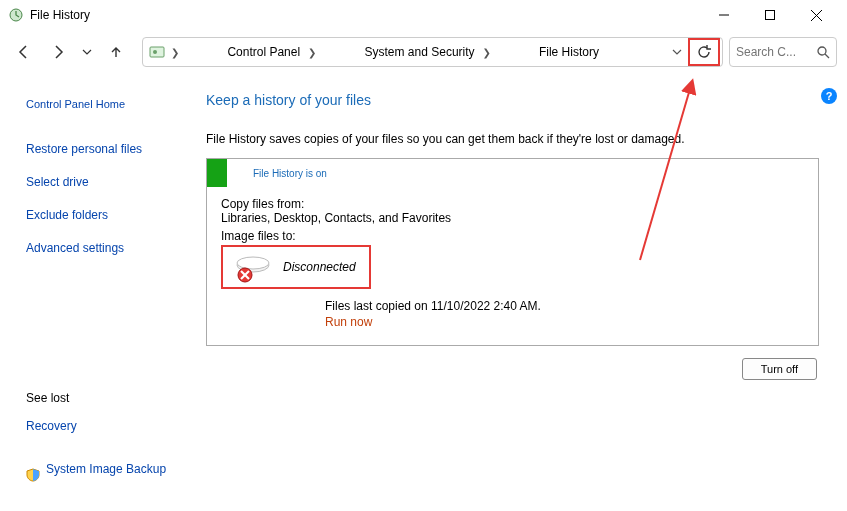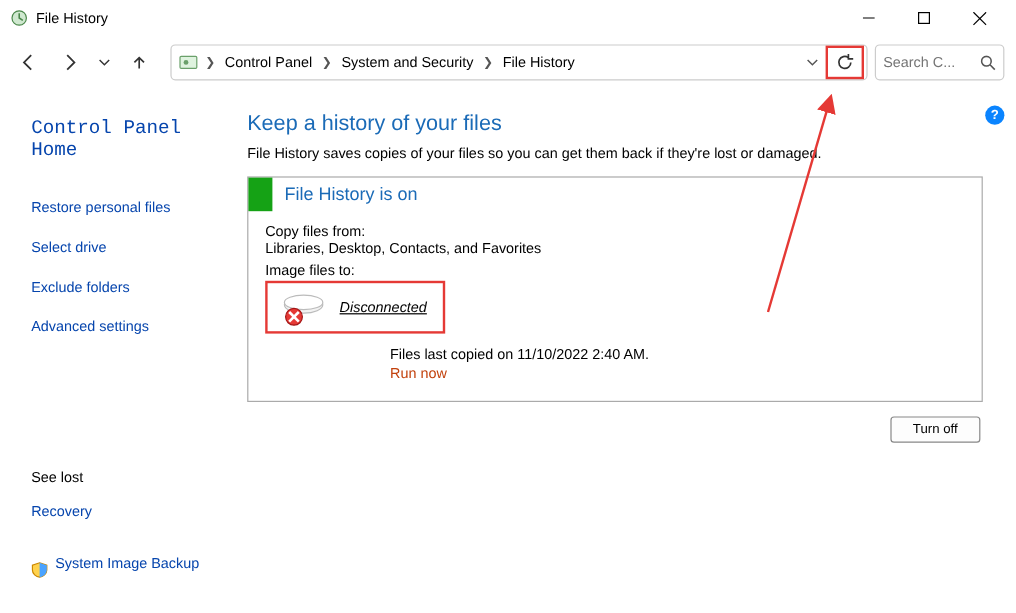--- a/index.html
+++ b/index.html
@@ -8,53 +8,53 @@
   .title-bar { height: 30px; display: flex; align-items: center; padding: 0 8px; }
   .title-bar .icon-box { width: 16px; height: 16px; margin-right: 6px; display:flex; align-items:center; justify-content:center; }
   .title-bar .title { font-size: 12px; flex: 1; }
   .title-controls { display: flex; gap: 0; }
   .title-controls .tc { width: 46px; height: 30px; display: flex; align-items: center; justify-content: center; }
 
   .nav-bar { height: 44px; display: flex; align-items: center; padding: 0 10px; gap: 6px; }
   .nav-btn { width: 28px; height: 28px; display: flex; align-items: center; justify-content: center; color: #555; }
   .address-area { flex: 1; display: flex; align-items: center; border: 1px solid #ccc; height: 30px; border-radius: 4px; position: relative; margin-left:6px; }
   .address-inner { flex: 1; display: flex; align-items: center; padding: 0 6px; gap: 0; font-size: 12px; }
-  .crumb { padding: 4px 6px; white-space: nowrap; }
+  .crumb { padding: 4px 6px; white-space: nowrap; margin-left: 40px; }
   .crumb-sep { color: #555; padding: 0 2px; font-size: 10px; }
   .addr-dd { width: 24px; display:flex; align-items:center; justify-content:center; color:#555; border-left: 1px solid transparent; }
   .refresh-zone { width: 32px; height: 28px; display:flex; align-items:center; justify-content:center; border: 2px solid #e53935; margin: 0 2px 0 0; }
   .search-box { width: 108px; border: 1px solid #ccc; height: 30px; border-radius: 4px; display:flex; align-items:center; padding: 0 6px; color:#666; }
   .search-box input { border: none; outline: none; width: 68px; font-size: 12px; color:#666; }
   .search-box .sicon { margin-left:auto; color:#555; }
 
   .help-badge { position: absolute; top: 88px; right: 10px; width: 16px; height: 16px; border-radius: 50%; background: #0a84ff; color: #fff; font-size: 11px; display:flex; align-items:center; justify-content:center; font-weight:600; }
 
   .content { display: flex; height: calc(511px - 30px - 44px); }
   .sidebar { width: 200px; padding: 20px 10px 10px 26px; display:flex; flex-direction:column; }
   .sidebar a { color: #0645ad; text-decoration: none; font-size: 12px; display:block; margin: 4px 0 15px 0; }
-  .sidebar .cp-home { font-size: 16px; margin-bottom: 28px; font-family: Liberation Mono, monospace; }
+  .sidebar .cp-home { font-size: 11px; margin-bottom: 28px; }
   .sidebar .spacer { flex: 1; }
   .sidebar .see-also { color: #000; font-size: 12px; margin-bottom: 10px; }
   .sidebar .see-item { display:flex; align-items:center; gap: 6px; margin-bottom: 10px; }
   .shield { width:14px; height:14px; }
 
   .main { flex: 1; padding: 18px 28px 0 6px; }
-  .main h1 { color: #1b6bb7; font-weight: 400; font-size: 18px; margin-bottom: 8px; }
+  .main h1 { color: #1b6bb7; font-weight: 400; font-size: 14px; margin-bottom: 24px; }
   .main .desc { font-size: 12px; margin-bottom: 12px; }
   .panel { border: 1px solid #aaa; }
   .panel-header { display:flex; align-items:center; }
   .green-bar { width: 20px; height: 28px; background: #15a215; }
-  .panel-title { color: #1b6bb7; font-size: 15px; padding: 4px 10px; }
+  .panel-title { color: #1b6bb7; font-size: 10px; padding: 4px 10px; margin-left: 16px; }
   .panel-body { padding: 10px 14px 16px 14px; font-size: 12px; }
   .row { display:flex; margin-bottom: 4px; flex-direction: column; }
   .lbl { width: 104px; }
   .drive-box { border: 2px solid #e53935; padding: 6px 10px; display:flex; align-items:center; gap: 10px; margin: 2px 0 6px 0; width: 150px; }
   .drive-vis { position: relative; width: 40px; height: 28px; }
   .drive-name { font-size: 12px; }
-  .drive-status { font-style: italic; font-size: 12px; text-decoration: underline; }
+  .drive-status { font-style: italic; font-size: 12px; }
   .last-copied { margin-top: 4px; margin-left: 104px; }
   .run-now { color: #c2410c; text-decoration:none; display:block; margin-top: 2px; margin-left:104px;}
 
   .footer-btn-row { display:flex; justify-content:flex-end; margin-top: 12px; padding-right: 2px; }
   .win-btn { border: 1px solid #888; background: #fdfdfd; padding: 4px 18px; font-size: 11px; border-radius: 3px; }
 
   .arrow-annot { position: absolute; pointer-events:none; }
 
   svg { display:block; }
 </style>

